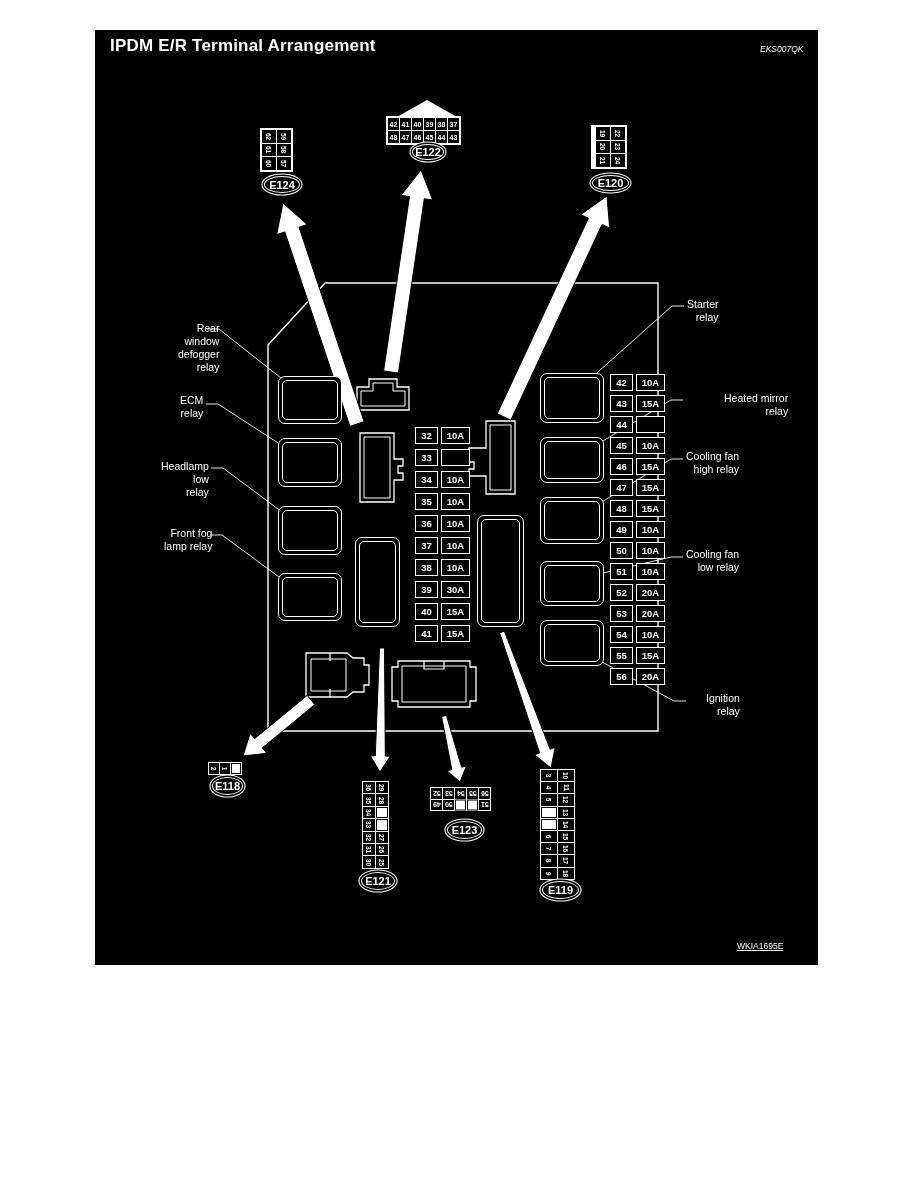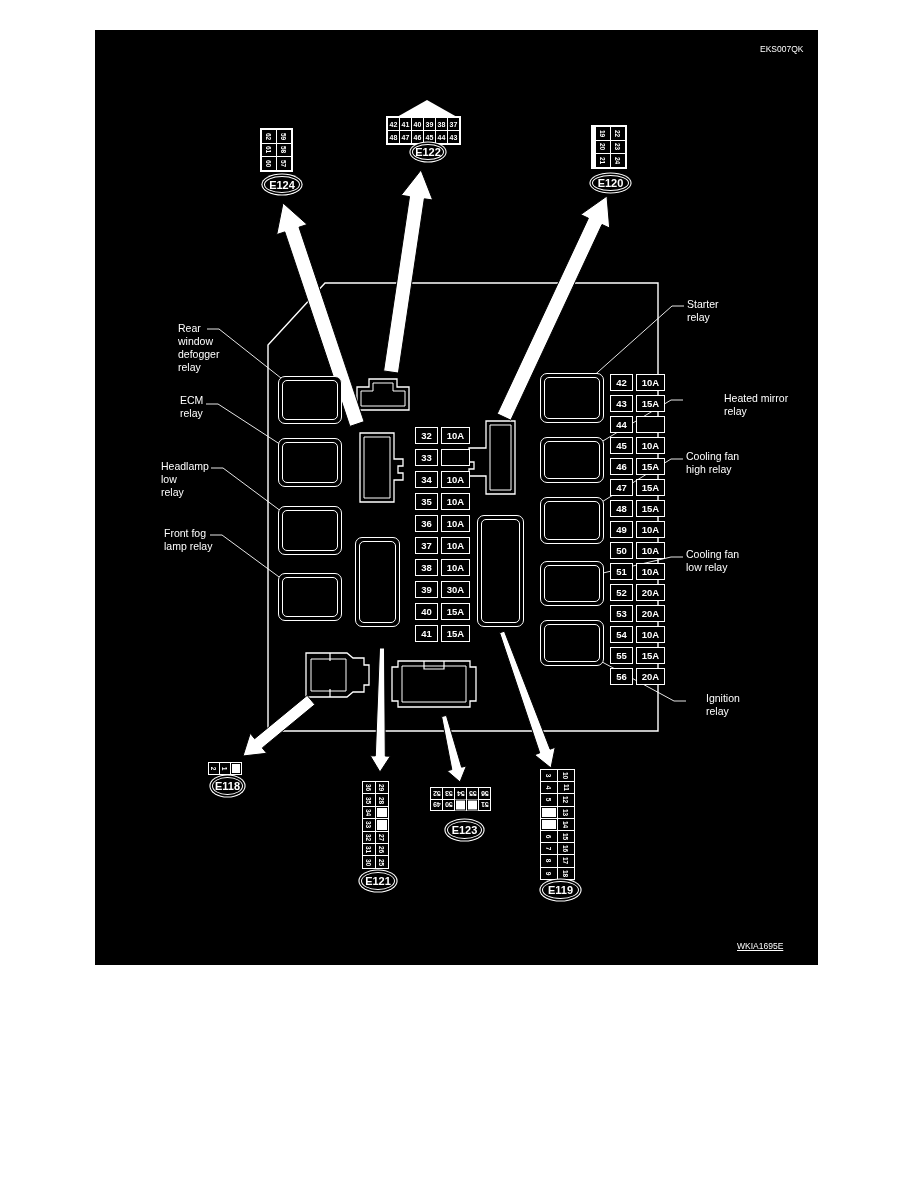--- a/index.html
+++ b/index.html
@@ -1,20 +1,20 @@
 <!DOCTYPE html>
 <html><head>
 <meta charset="utf-8">
 <style>
   html,body{margin:0;padding:0;background:#fff;}
   .page{position:relative;width:918px;height:1188px;background:#fff;overflow:hidden;
         font-family:"Liberation Sans", sans-serif;}
   .panel{position:absolute;left:95px;top:30px;width:723px;height:935px;background:#000;}
   .title{position:absolute;left:110px;top:36px;color:#fff;font-size:17px;font-weight:bold;letter-spacing:.2px;}
-  .code-tr{position:absolute;left:760px;top:44px;color:#fff;font-size:8.5px;}
+  .code-tr{position:absolute;left:760px;top:44px;color:#fff;font-size:8.5px;font-style:italic;}
   .code-br{position:absolute;left:737px;top:941px;color:#fff;font-size:8.5px;text-decoration:underline;}
   svg.diagram{position:absolute;left:0;top:0;width:918px;height:1188px;pointer-events:none;}
 
   
   .relay{position:absolute;border:1.5px solid #fff;border-radius:7px;background:#000;}
   .relay::after{content:"";position:absolute;inset:3px;border:1.2px solid #fff;border-radius:5px;}
 
   
   .oval{position:absolute;display:flex;align-items:center;justify-content:center;
         background:#000;color:#fff;font-size:11px;font-weight:bold;
@@ -38,28 +38,29 @@
   .ccell>span.blank{position:absolute;inset:0;background:#fff;border:1px solid #000;transform:none;}
   .e124{left:260px;top:128px;grid-template-columns:repeat(2,14px);grid-auto-rows:12.6px;padding:2px;}
   .e122{left:386px;top:116px;grid-template-columns:repeat(6,11px);grid-auto-rows:12px;padding:2px;}
   .e120{left:591px;top:125px;grid-template-columns:repeat(2,14px);grid-auto-rows:12.6px;padding:2px 2px 2px 5px;}
   .e118{left:208px;top:762px;grid-template-columns:repeat(3,10px);grid-auto-rows:11px;padding:1px;}
   .e121{left:362px;top:781px;grid-template-columns:repeat(2,12px);grid-auto-rows:11.4px;padding:1px;}
   .e123{left:430px;top:787px;grid-template-columns:repeat(5,11px);grid-auto-rows:10.5px;padding:1px;}
   .e119{left:540px;top:769px;grid-template-columns:repeat(2,16px);grid-auto-rows:11.2px;padding:1px;}
 
   
-  .rlabel{position:absolute;color:#fff;font-size:10.5px;line-height:13px;white-space:pre-line;}
+  .rlabel{position:absolute;color:#fff;font-size:10.5px;line-height:13px;white-space:pre-line;text-align:right;}
 </style>
 </head>
 <body>
 
 <div class="page">
   <div class="panel"></div>
 
+  <div class="title">IPDM E/R Terminal Arrangement</div>
   <div class="code-tr">EKS007QK</div>
   <div class="code-br">WKIA1695E</div>
 
   <svg class="diagram" id="diagram" viewBox="0 0 918 1188">
 
     <path d="M325,283 L658,283 L658,731 L268,731 L268,345 Z" fill="none" stroke="#fff" stroke-width="1.4"></path>
 
     <path d="M357,410 L357,387 L369,387 L369,379 L397,379 L397,387 L409,387 L409,410 Z" fill="none" stroke="#fff" stroke-width="1.3"></path>
     <path d="M361,406 L361,391 L373,391 L373,383 L393,383 L393,391 L405,391 L405,406 Z" fill="none" stroke="#fff" stroke-width="1"></path>
 

